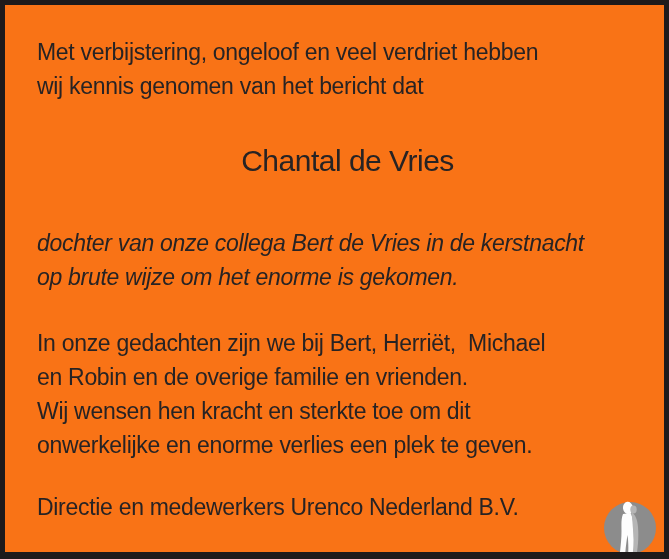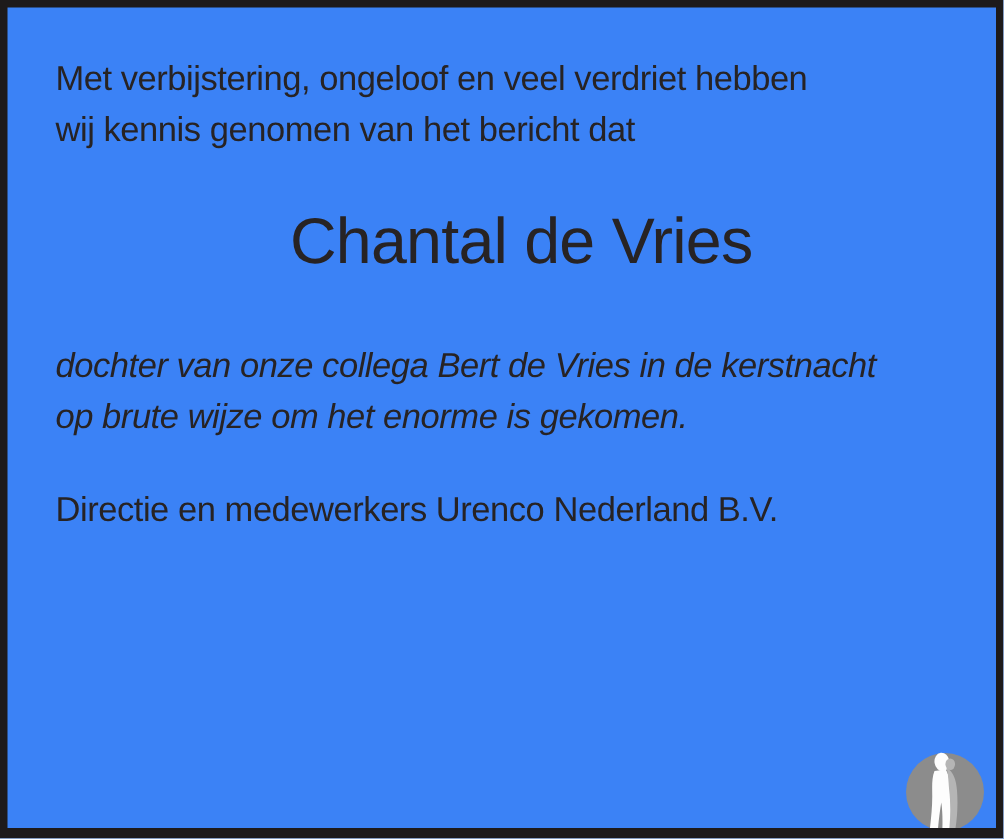--- a/index.html
+++ b/index.html
@@ -22,54 +22,60 @@
     line-height: 34px;
     letter-spacing: -0.3px;
     padding: 30px 6px 0 32px;
     overflow: hidden;
   }
   .line {
     white-space: pre;
   }
   .deceased-name {
     margin: 30px 0 0 0;
-    font-size: 43px;
+    font-size: 30px;
     line-height: 56px;
     font-weight: 400;
     text-align: center;
     letter-spacing: -0.5px;
   }
   .para-cause   { margin-top: 37px; font-style: italic; }
   .para-thoughts{ margin-top: 32px; }
   .signature-row{ margin-top: 28px; }
   .memorial-logo {
     position: absolute;
     top: 490px;
     right: 6px;
     width: 56px;
     height: 62px;
   }
 </style>
 </head>
 <body>
 
-<div class="notice" style="border-color: rgb(29, 26, 27); background: #3b82f6; color: rgb(39, 35, 36);">
+<div class="notice" style="border-color: rgb(29, 26, 27); background: #f97316; color: rgb(39, 35, 36);">
 
   <div class="para-intro">
     <div class="line">Met verbijstering, ongeloof en veel verdriet hebben</div>
     <div class="line">wij kennis genomen van het bericht dat</div>
   </div>
 
   <h1 class="deceased-name">Chantal de Vries</h1>
 
   <div class="para-cause">
     <div class="line">dochter van onze collega Bert de Vries in de kerstnacht</div>
     <div class="line">op brute wijze om het enorme is gekomen.</div>
   </div>
 
+  <div class="para-thoughts">
+    <div class="line">In onze gedachten zijn we bij Bert, Herriët,  Michael</div>
+    <div class="line">en Robin en de overige familie en vrienden.</div>
+    <div class="line">Wij wensen hen kracht en sterkte toe om dit</div>
+    <div class="line">onwerkelijke en enorme verlies een plek te geven.</div>
+  </div>
 
   <div class="signature-row">
     <div class="line">Directie en medewerkers Urenco Nederland B.V.</div>
   </div>
 
   <div class="memorial-logo">
     <svg width="56" height="62" viewBox="0 0 56 62" xmlns="http://www.w3.org/2000/svg">
       <circle cx="28" cy="33" r="26" fill="#8c8c8c"></circle>
       <ellipse cx="26" cy="13" rx="5" ry="6.2" transform="rotate(-8 26 13)" fill="#fdfdfd"></ellipse>
       <path d="M21,19 C19,24 19.5,30 19.5,36 C19.5,44 18.5,53 17.5,61 L23,62 C23.5,54 24.5,46 25.5,40 C26.5,46 26.5,55 26,62 L31.5,61 C32.5,52 32,42 31.5,36 C31.5,28 31,22 28.5,18 Z" fill="#fdfdfd"></path>

